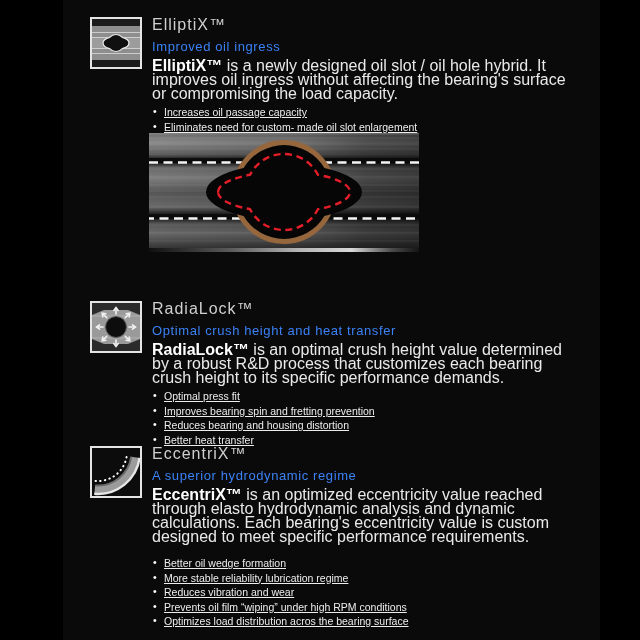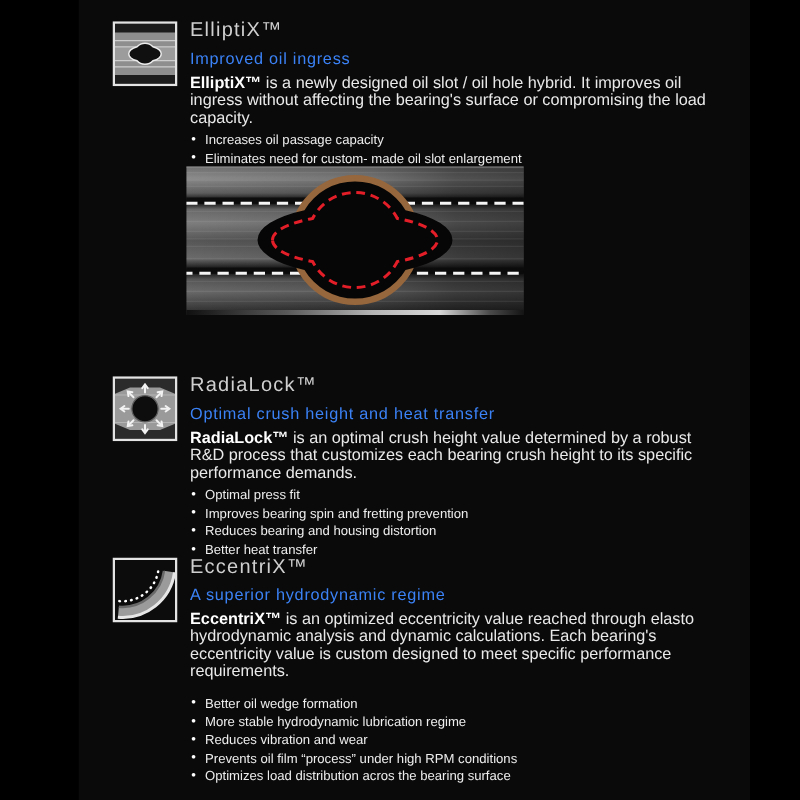--- a/index.html
+++ b/index.html
@@ -14,27 +14,27 @@
   .icon-box svg{display:block}
   .texts{flex:1;margin-left:10px}
   .title{
     margin:0;font-size:16px;line-height:16px;font-weight:400;
     color:#cfcfcf;letter-spacing:1px;
   }
   .subtitle{
     margin-top:7px;font-size:13px;line-height:14px;
     color:#3b82f6;letter-spacing:.6px;
   }
-  .body{margin:5px 0 0 0;font-size:13px;line-height:14px;color:#e9e9e9}
+  .body{margin:5px 0 0 0;font-size:16px;line-height:14px;color:#e9e9e9}
   .body strong{color:#fff;font-weight:bold}
   ul.bullets{list-style:none;margin:5px 0 0 0;padding:0}
   ul.bullets.gap-lg{margin-top:13px}
   .bullets li{
     position:relative;padding-left:12px;margin-bottom:1px;
-    font-size:10.5px;line-height:13.5px;color:#ededed;
+    font-size:10.5px;line-height:13.5px;color:#ededed;text-decoration:underline;
   }
   .bullets li::before{content:"\2022";position:absolute;left:1px;top:-1px;color:#fff}
   .figure{position:absolute;left:149px;top:133px;width:270px;height:119px}
 </style>
 </head>
 <body>
 
 <div class="panel"></div>
 
 <section class="feature" style="top:17px">
@@ -161,19 +161,19 @@
       <path d="M5.1 39.4 A33.5 33.5 0 0 0 41.2 10.7" fill="none" stroke="#696969" stroke-width="2"></path>
       <path d="M5.5 34.9 A29 29 0 0 0 36.7 10.1" fill="none" stroke="#ffffff" stroke-width="2" stroke-dasharray="0.5 4.2" stroke-linecap="round"></path>
     </svg>
   </div>
   <div class="texts">
     <h2 class="title">EccentriX™</h2>
     <div class="subtitle">A superior hydrodynamic regime</div>
     <p class="body"><strong>EccentriX™</strong><span> is an optimized eccentricity value reached through elasto hydrodynamic analysis and dynamic calculations. Each bearing's eccentricity value is custom designed to meet specific performance requirements.</span></p>
     <ul class="bullets gap-lg">
       <li>Better oil wedge formation</li>
-      <li>More stable hydrodynamic lubrication regime</li>
+      <li>More stable reliability lubrication regime</li>
       <li>Reduces vibration and wear</li>
-      <li>Prevents oil film “process” under high RPM conditions</li>
+      <li>Prevents oil film “wiping” under high RPM conditions</li>
       <li>Optimizes load distribution acros the bearing surface</li>
     </ul>
   </div>
 </section>
 
 </body></html>

